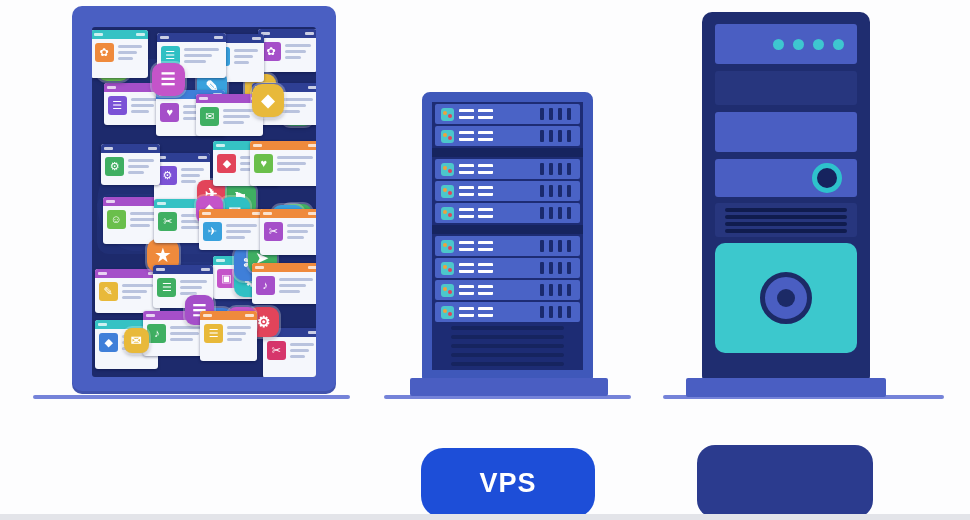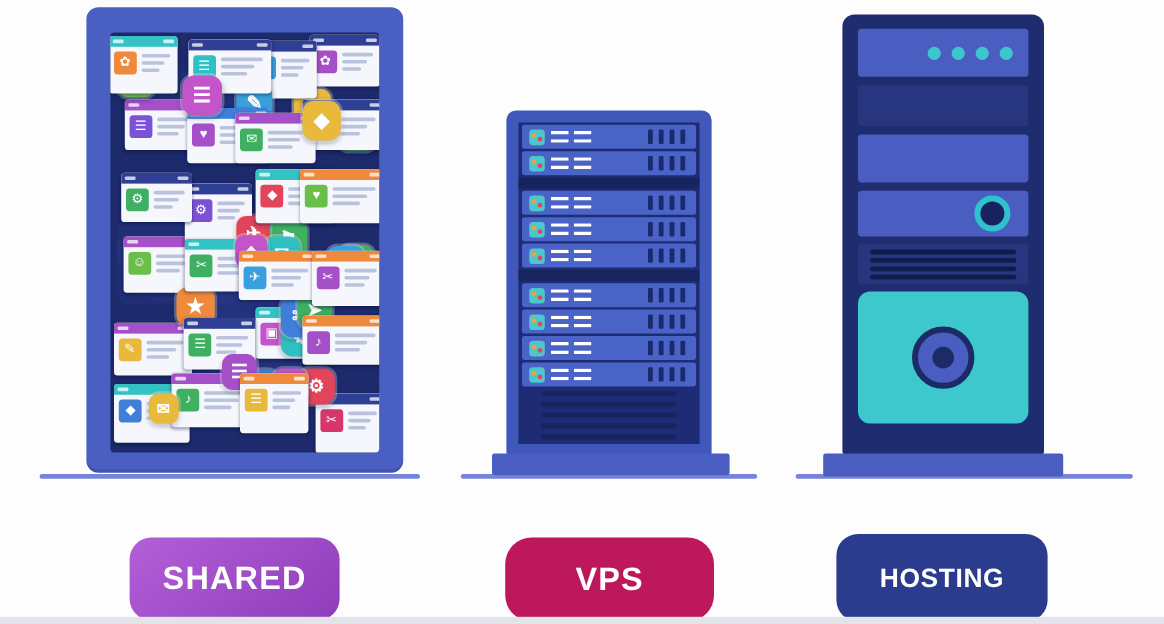--- a/index.html
+++ b/index.html
@@ -628,24 +628,20 @@
         <i></i>
       </div>
     <div class="ded-door">
       <span class="speaker">
           <i></i>
         </span>
     </div>
   </div>
   <div class="ded-base"></div>
 
-  <div class="label label-shared">
-    <span>SHARED</span>
-  </div>
-  <div class="label label-vps" style="background: #be185d; text-align: right;">
+  <div class="label label-vps" style="background: #1d4ed8; text-align: right;">
     <span>VPS</span>
   </div>
   <div class="label label-ded" style="background: rgb(43, 59, 142);">
-    <span>HOSTING</span>
   </div>
 
   <div class="bottom-strip"></div>
 </div>
 
 </body></html>

